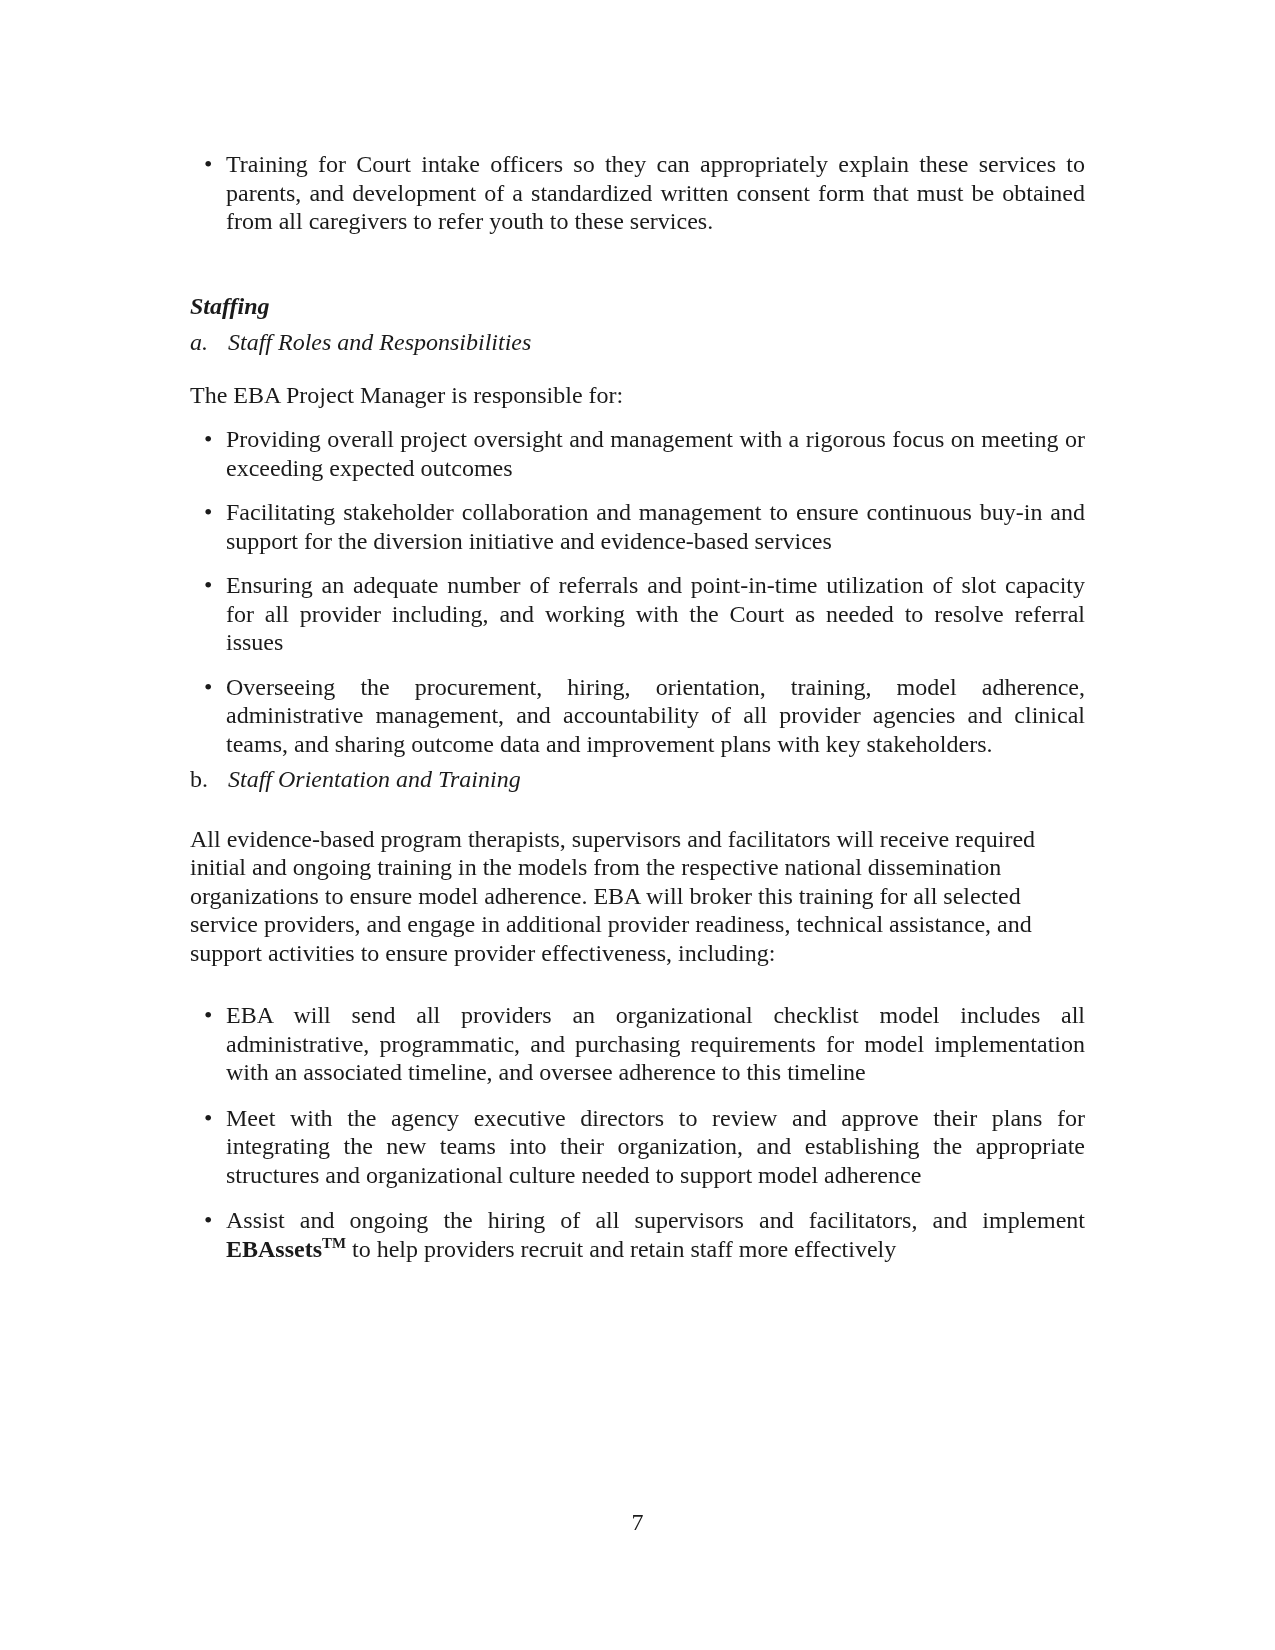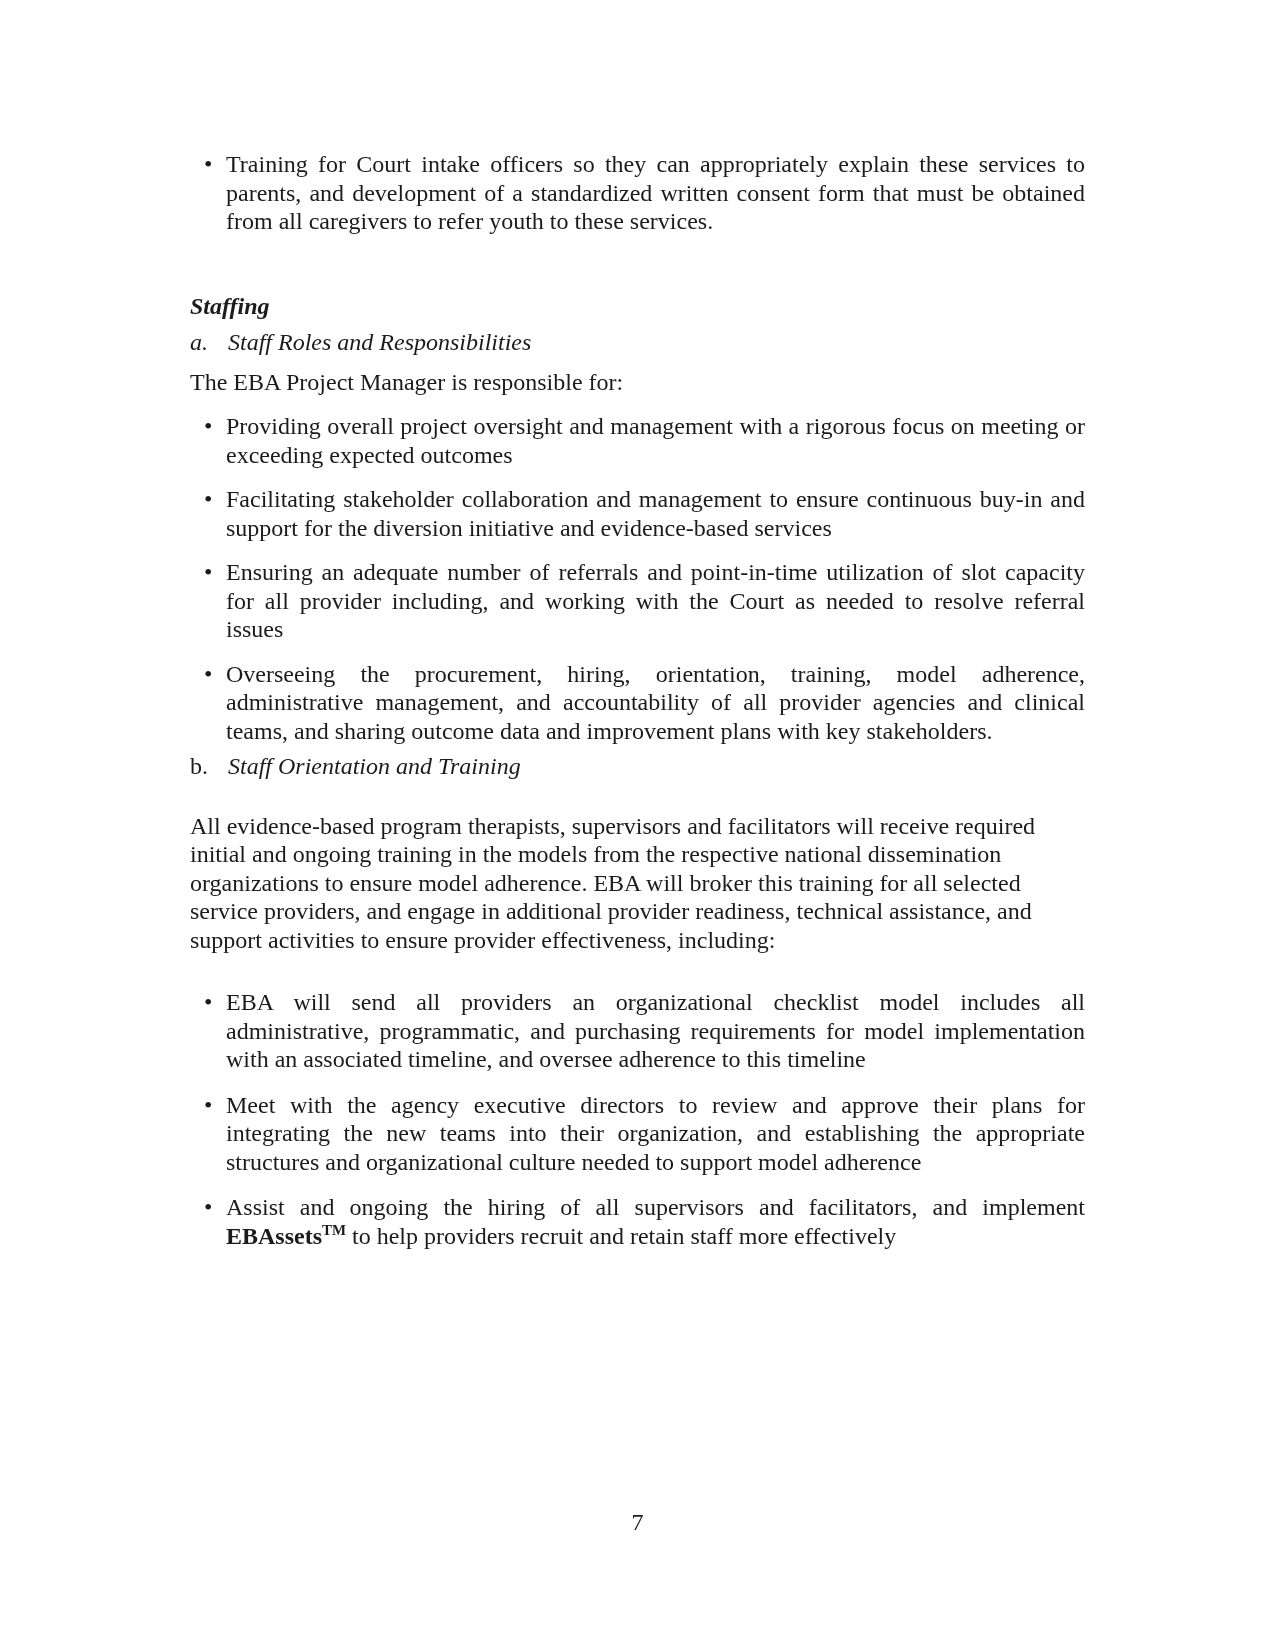--- a/index.html
+++ b/index.html
@@ -45,21 +45,21 @@
     font-style: italic;
   }
   .section-line { margin-top: 8px; }
   .section-label {
     display: inline-block;
     width: 38px;
   }
   .italic { font-style: italic; }
   .upright { font-style: normal; }
   .para-assign { margin-top: 31px; }
-  .para-responsible { margin-top: 11px; }
+  .para-responsible { margin-top: 24px; }
   .list-responsibilities { margin-top: 16px; }
   .section-line-b { margin-top: 7px; }
   .para-training {
     margin-top: 31px;
     max-width: 855px;
     text-align: left;
   }
   .list-training { margin-top: 34px; }
   .list-training li { margin-bottom: 17px; }
   .list-training li:last-child { margin-bottom: 0; }

